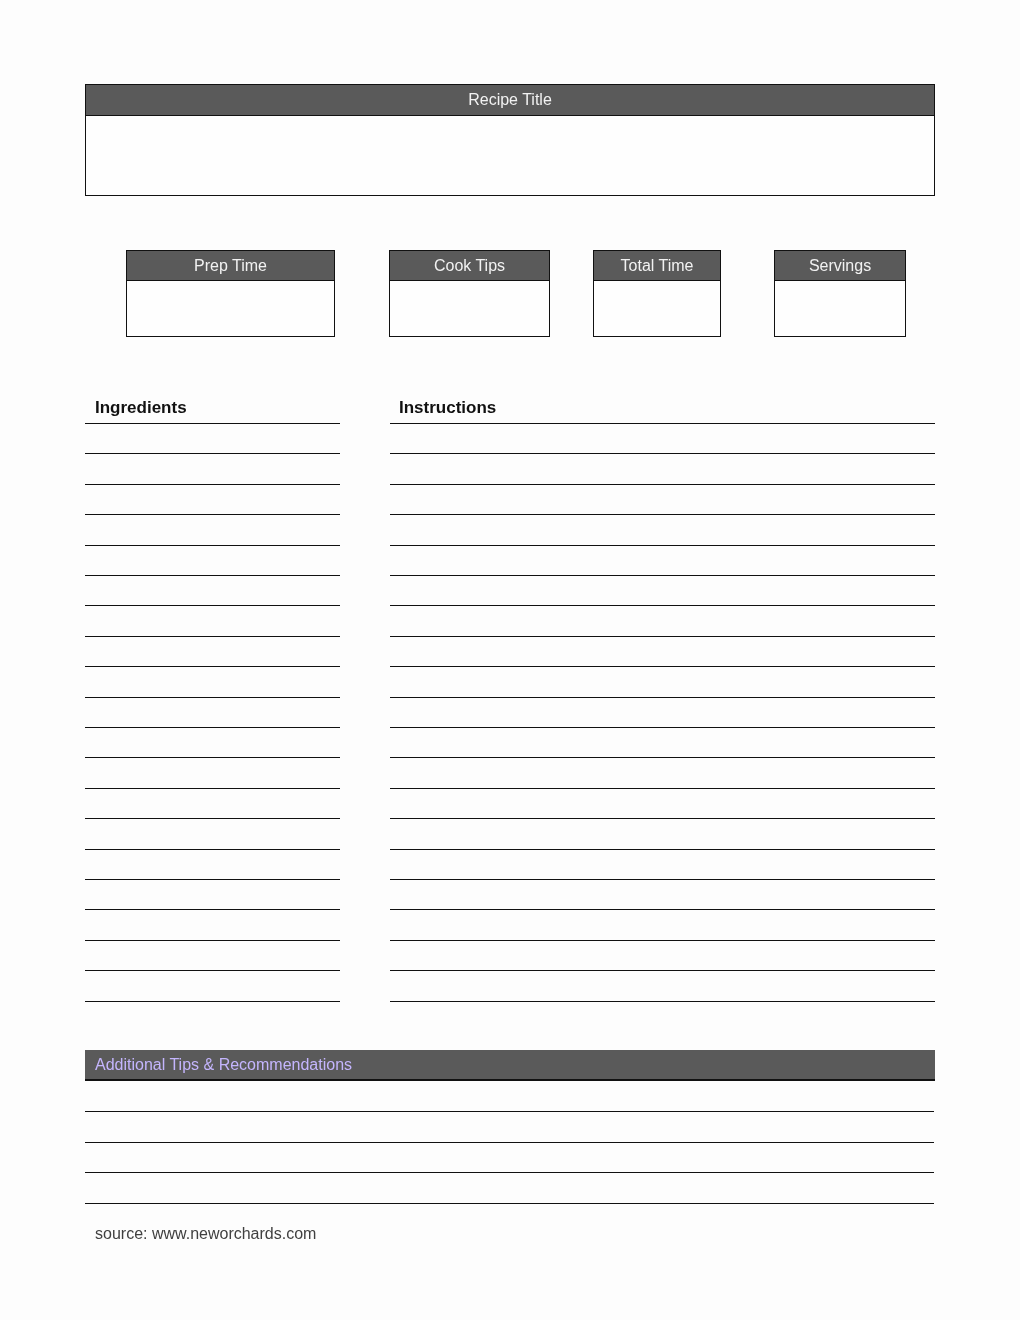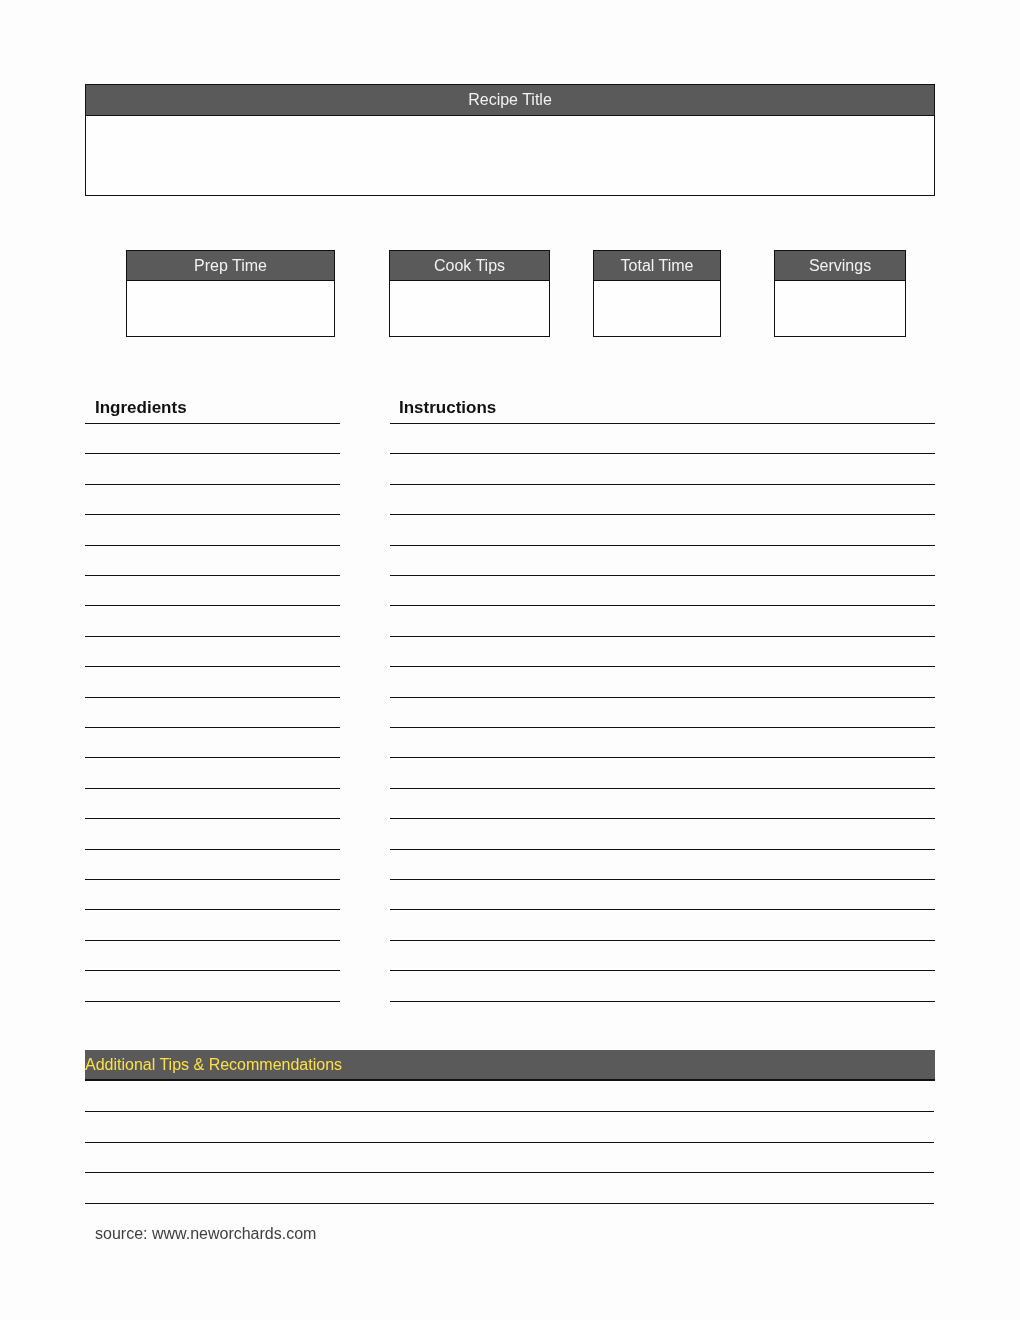--- a/index.html
+++ b/index.html
@@ -6,21 +6,21 @@
   body{width:1020px;height:1320px;background:#fdfdfd;position:relative;font-family:"Liberation Sans","DejaVu Sans",sans-serif;overflow:hidden;}
   .abs{position:absolute;}
   .hdr{background:#5a5a5a;color:#f2f2f2;font-size:16px;display:flex;align-items:center;justify-content:center;box-sizing:border-box;}
   .box{border:1px solid #111;box-sizing:border-box;background:#fefefe;}
   .title-box{left:85px;top:84px;width:850px;height:112px;}
   .title-box .hdr{height:31px;border-bottom:1px solid #111;}
   .small-box{top:250px;height:87px;}
   .small-box .hdr{height:30px;border-bottom:1px solid #111;font-size:16px;}
   .col-label{font-weight:bold;font-size:17px;color:#111;top:398px;}
   .line{position:absolute;height:1px;background:#111;}
-  .tips-bar{left:85px;top:1050px;width:850px;height:31px;background:#5a5a5a;border-bottom:2px solid #111;box-sizing:border-box;color:#fde047;font-size:16px;display:flex;align-items:center;}
+  .tips-bar{left:85px;top:1050px;width:850px;height:31px;background:#5a5a5a;border-bottom:2px solid #111;box-sizing:border-box;color:#c4b5fd;font-size:16px;display:flex;align-items:center;padding-left:10px;}
   .source{left:95px;top:1225px;font-size:16px;color:#404040;}
 </style>
 </head>
 <body>
 
 <div class="abs box title-box">
   <div class="hdr">Recipe Title</div>
   <div style="height:79px;"></div>
 </div>
 

